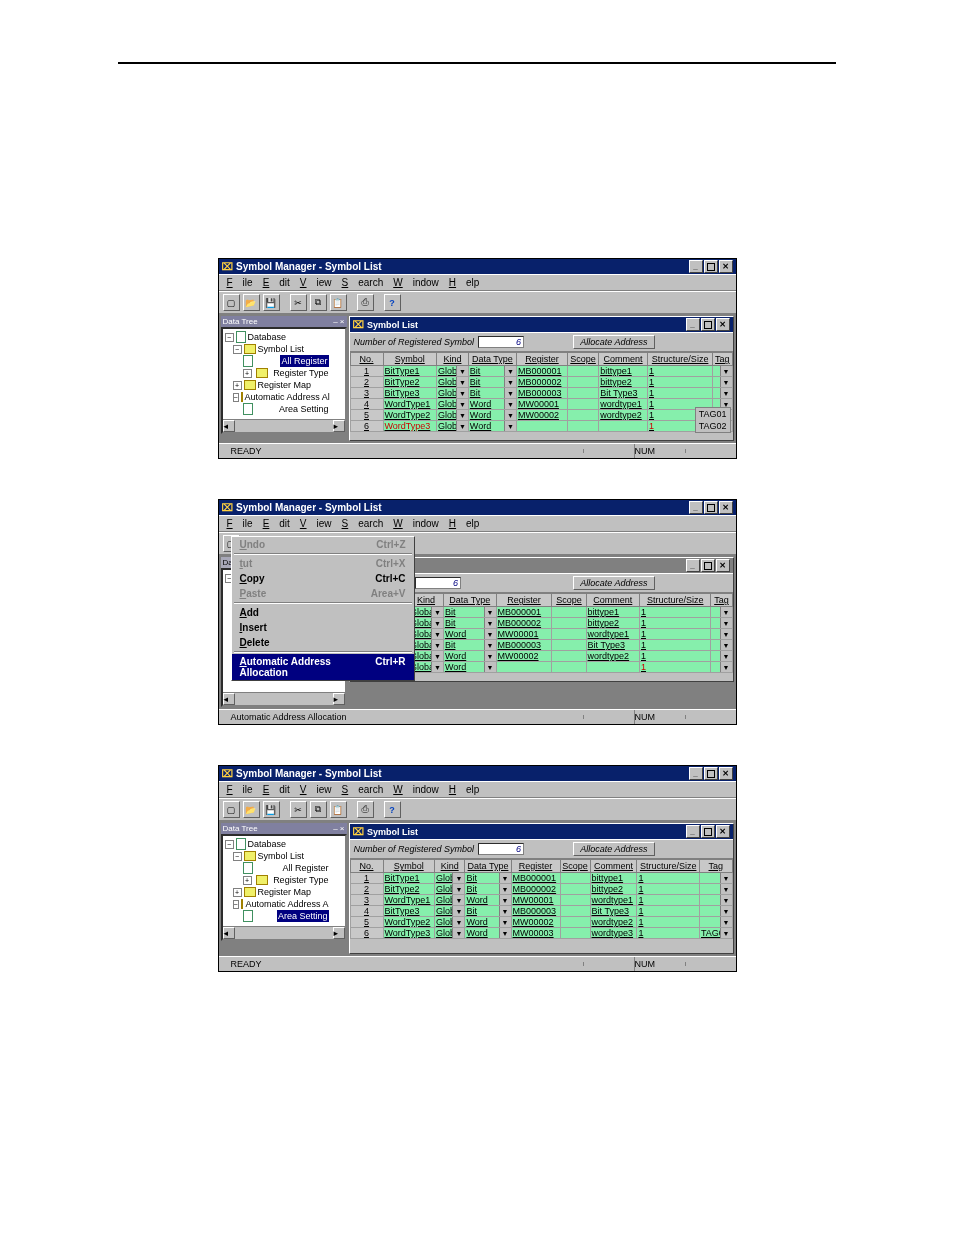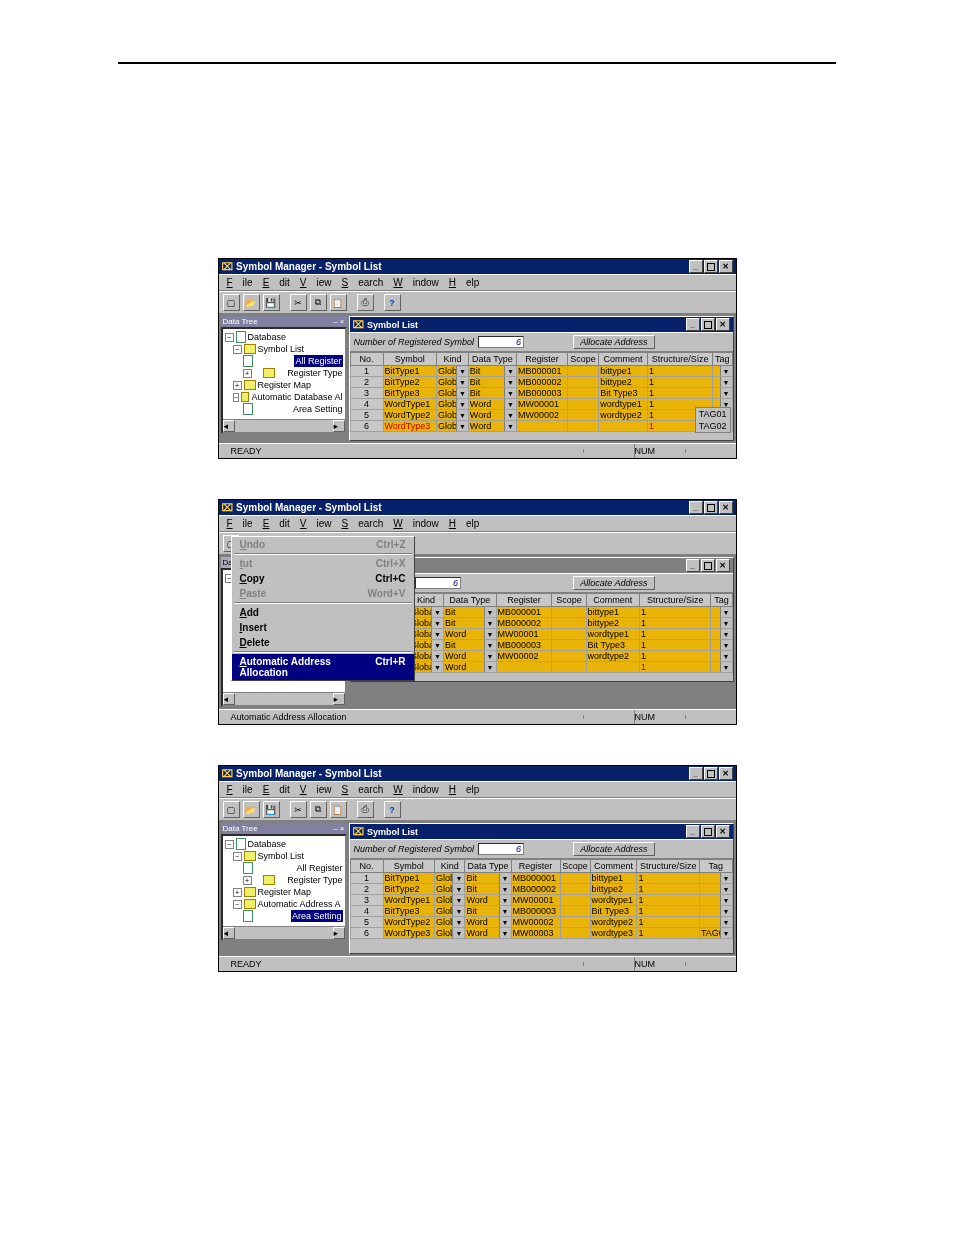--- a/index.html
+++ b/index.html
@@ -14,41 +14,41 @@
   .sq{width:6px;height:6px;border:1px solid #000;}
   .menuBar{ background:var(--grayFace); padding:2px 8px; font-size:10px; border-bottom:1px solid #808080;border-top:1px solid #fff;}
   .menuBar span{margin-right:10px;}
   .u{text-decoration:underline;}
   .toolBar{background:var(--grayFace);padding:2px 4px;display:flex;gap:3px;border-bottom:1px solid #808080;border-top:1px solid #fff;}
   .tBtn{width:15px;height:15px;background:var(--grayFace);border:1px solid #fff;border-right-color:#606060;border-bottom-color:#606060; display:flex;align-items:center;justify-content:center;font-size:9px;}
   .tSep{width:4px;}
   .dockHdr{background:#8080a0;color:#fff;font-size:8px;padding:1px 2px;display:flex;align-items:center;}
   .dockHdr .spacer{flex:1;}
   .sidebar{ width:126px; background:#fff; border:2px inset #808080; box-sizing:border-box;}
-  .treeArea{ padding:2px 2px 20px 2px; font-size:9px; line-height:12px; color:#000; white-space:nowrap; overflow:hidden; height:68px;}
+  .treeArea{ padding:2px 16px 20px 2px; font-size:9px; line-height:12px; color:#000; white-space:nowrap; overflow:hidden; height:68px;}
   .treeArea.tall{height:100px;}
   .treeItem{display:flex;align-items:center;gap:2px;}
   .treeItem.lv1{margin-left:8px;}
   .treeItem.lv2{margin-left:18px;justify-content:space-between;}
   .treeItem.sel span.lbl{background:var(--selCell);color:#fff;padding:0 1px;}
   .iconBox{width:10px;height:8px;background:#f0f068;border:1px solid #a08000;}
   .iconDoc{width:8px;height:10px;background:#fff;border:1px solid #409060;}
   .exp{width:7px;height:7px;border:1px solid #808080;font-size:7px;line-height:7px;text-align:center;}
   .scrollH{height:12px;background:var(--grayFace);border-top:1px solid #808080;display:flex;}
   .scrollBtn{width:12px;height:12px;background:var(--grayFace);border:1px solid #fff;border-right-color:#606060;border-bottom-color:#606060;box-sizing:border-box;}
 
   .clientRow{display:flex;align-items:flex-start;background:#808080;padding:2px;gap:2px;}
   .childWin{flex:1;background:var(--grayFace);border:1px solid #fff;border-right-color:#404040;border-bottom-color:#404040;}
   .childTitle{background:var(--title);color:#fff;font-size:9px;font-weight:bold;display:flex;align-items:center;padding:1px 3px;}
   .childTitle .spacer{flex:1;}
   .subBar{display:flex;align-items:center;padding:2px 4px;gap:4px;border-top:1px solid #fff;border-bottom:1px solid #808080;font-style:italic;}
   .cntBox{background:#fff;border:1px inset #808080;width:40px;text-align:right;padding:0 2px;font-size:9px;color:#000080;}
   .allocBtn{background:var(--grayFace);border:1px solid #fff;border-right-color:#606060;border-bottom-color:#606060;padding:1px 6px;font-size:9px;}
 
-  table.grid{border-collapse:collapse;width:100%;background:#eab308;}
+  table.grid{border-collapse:collapse;width:100%;background:#86efac;text-decoration:underline;}
   table.grid th{background:var(--hdrRow);font-weight:normal;font-size:9px;border:1px solid #808080;padding:1px 1px;}
   table.grid td{font-size:9px;border:1px solid #a0a0a0;padding:0 1px;white-space:nowrap;}
   table.grid td.no{background:var(--hdrRow);text-align:center;width:30px;}
   table.grid td.dd{position:relative;}
   .ddBtn{position:absolute;right:0;top:0;width:11px;height:100%;background:var(--grayFace);border-left:1px solid #808080;display:flex;align-items:center;justify-content:center;font-size:7px;color:#000;}
   .txtRed{color:var(--red);}
   .popup{position:absolute;background:var(--grayFace);border:1px solid #808080;font-size:9px;padding:0;}
   .popup div{padding:1px 3px;}
 
   .editMenu{position:absolute; left:12px; top:36px; width:182px; background:var(--grayFace); border:1px solid #fff; border-right-color:#404040; border-bottom-color:#404040; font-size:10px; z-index:5;font-weight:bold;}
@@ -129,21 +129,21 @@
                 <span class="lbl">Register Type</span>
               </div>
             <div class="treeItem lv1">
                 <span class="exp">+</span>
                 <span class="iconBox"></span>
                 <span class="lbl">Register Map</span>
               </div>
             <div class="treeItem lv1">
                 <span class="exp">−</span>
                 <span class="iconBox"></span>
-                <span class="lbl">Automatic Database Al</span>
+                <span class="lbl">Automatic Address Al</span>
               </div>
             <div class="treeItem lv2">
                 <span class="iconDoc"></span>
                 <span class="lbl">Area Setting</span>
               </div>
           </div>
           <div class="scrollH">
               <div class="scrollBtn">◂</div>
               <div style="flex:1"></div>
               <div class="scrollBtn">▸</div>
@@ -310,21 +310,21 @@
         <div class="row disabled">
           <span><span class="u">t</span>ut</span>
           <span>Ctrl+X</span>
         </div>
         <div class="row">
           <span><span class="u">C</span>opy</span>
           <span>Ctrl+C</span>
         </div>
         <div class="row disabled">
           <span><span class="u">P</span>aste</span>
-          <span>Word+V</span>
+          <span>Area+V</span>
         </div>
         <div class="sep"></div>
         <div class="row">
           <span><span class="u">A</span>dd</span>
           <span></span>
         </div>
         <div class="row">
           <span><span class="u">I</span>nsert</span>
           <span></span>
         </div>

